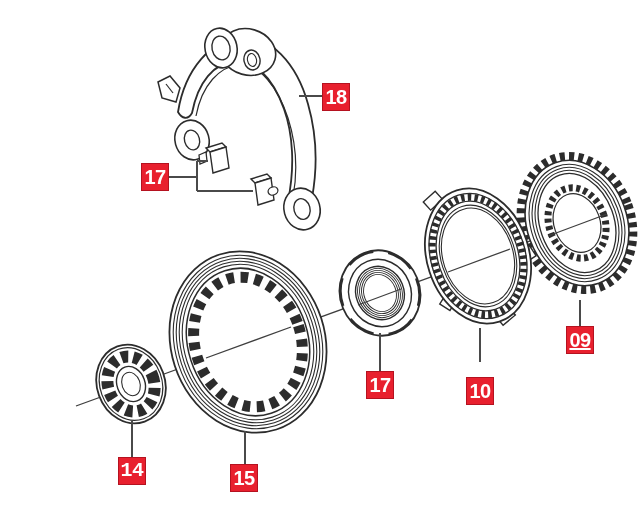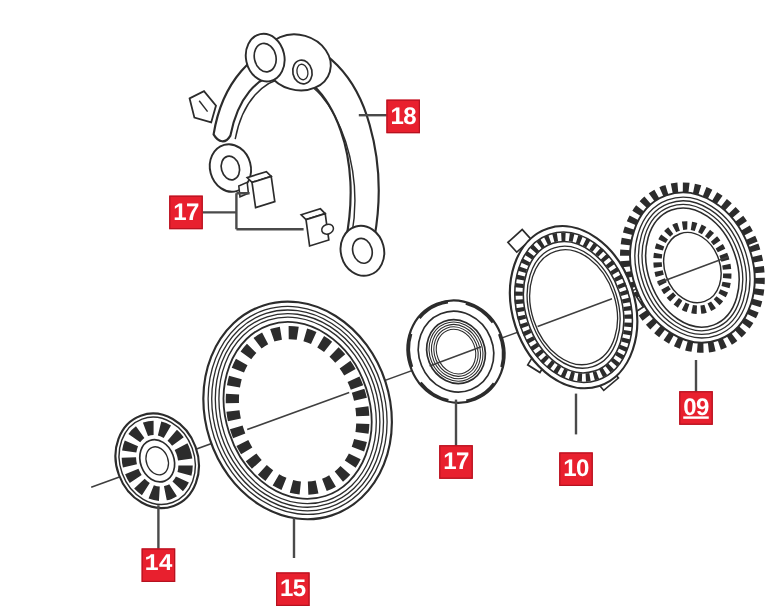--- a/index.html
+++ b/index.html
@@ -142,18 +142,18 @@
       <line class="leader" x1="245" y1="431" x2="245" y2="465"></line>
       <line class="leader" x1="380" y1="333" x2="380" y2="372"></line>
       <line class="leader" x1="480" y1="328" x2="480" y2="362"></line>
       <line class="leader" x1="580" y1="300" x2="580" y2="327"></line>
     </g>
   </svg>
 
   <div class="callout" style="left:322px;top:83px;">18</div>
   <div class="callout" style="left:141px;top:163px;">17</div>
   <div class="callout" style="left:118px;top:457px;font-family:Liberation Mono, monospace;">14</div>
-  <div class="callout" style="left:230px;top:464px;margin-top:13px;">15</div>
+  <div class="callout" style="left:230px;top:464px;">15</div>
   <div class="callout" style="left:366px;top:371px;">17</div>
   <div class="callout" style="left:466px;top:361px;margin-top:16px;">10</div>
   <div class="callout" style="left:566px;top:326px;text-decoration:underline;">09</div>
 
 </div>
 
 </body></html>

